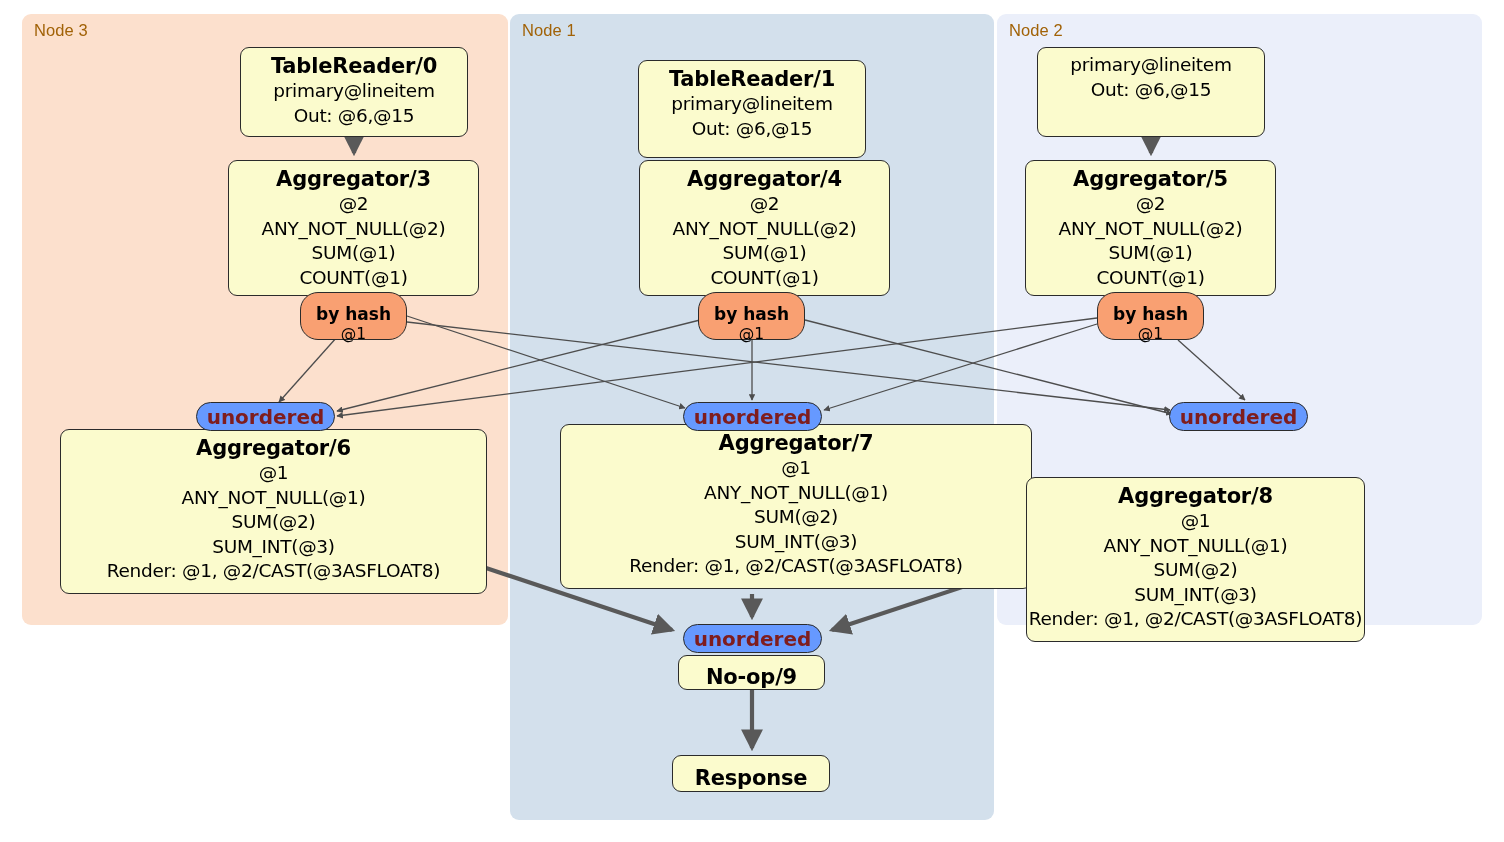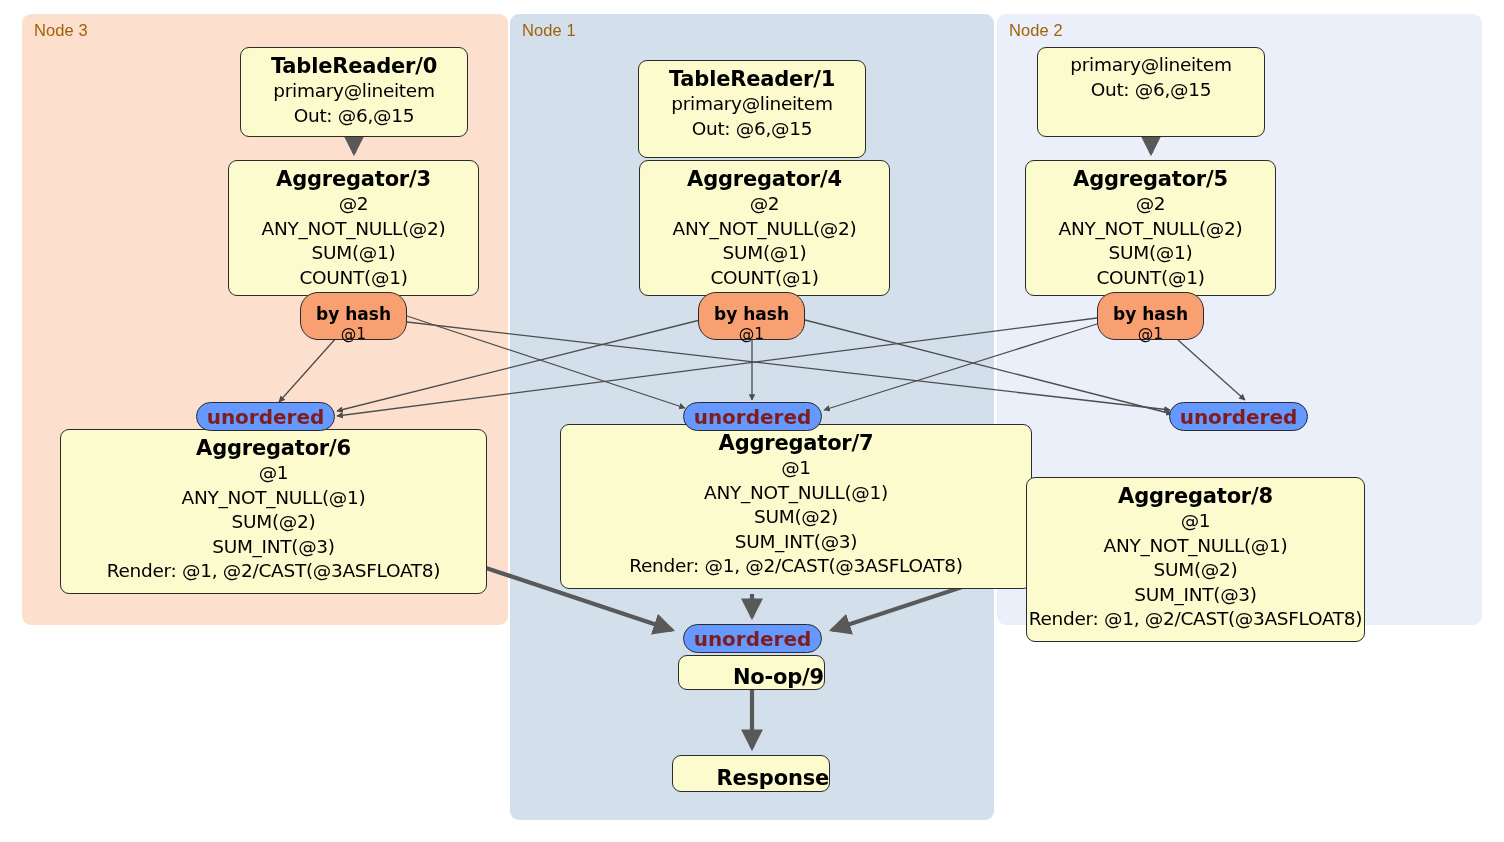--- a/index.html
+++ b/index.html
@@ -62,21 +62,21 @@
   }
   .proc-line {
     font-size: 18.5px;
     line-height: 24.5px;
     white-space: nowrap;
     letter-spacing: -0.3px;
   }
   .proc-box.compact {
     display: flex;
     align-items: center;
-    justify-content: flex-end;
+    justify-content: center;
     padding-top: 8px;
   }
   
   .router {
     position: absolute;
     box-sizing: border-box;
     background: #f9a072;
     border: 1.6px solid #2b2b2b;
     border-radius: 18px;
     text-align: center;

